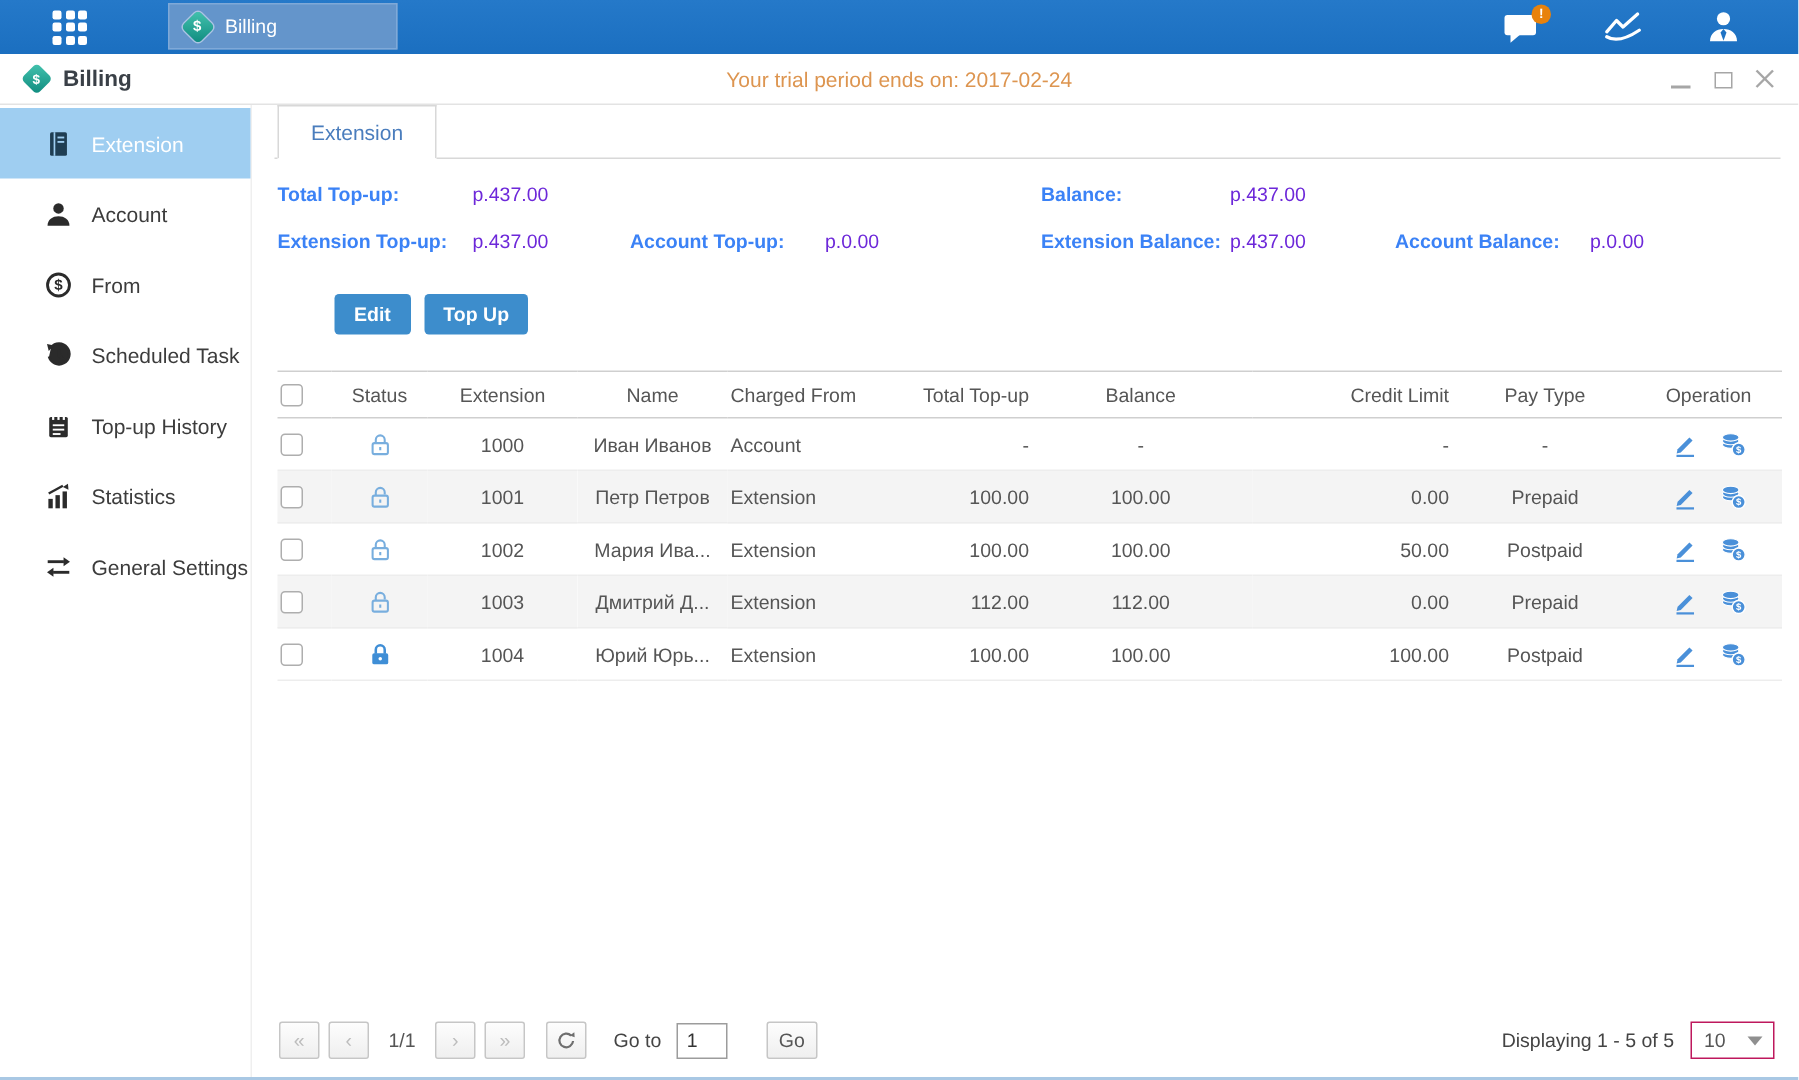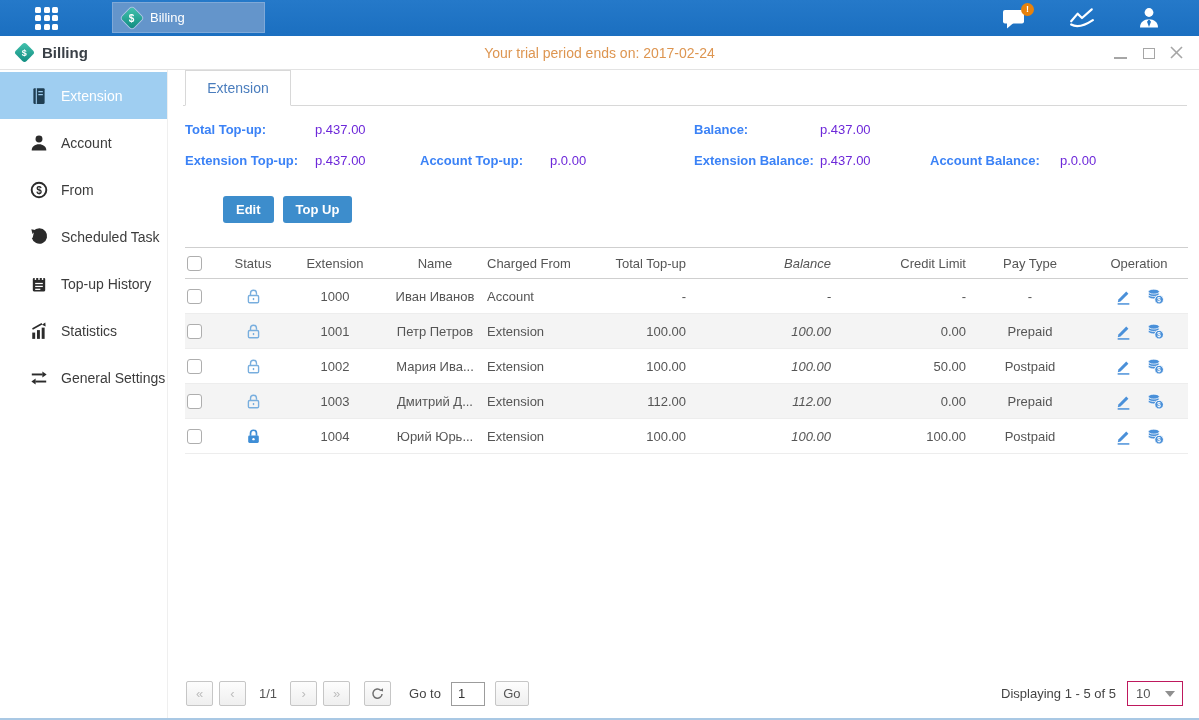--- a/index.html
+++ b/index.html
@@ -53,36 +53,36 @@
   table.ext-table { margin-top:24px; width:1003px; border-collapse:collapse; table-layout:fixed; font-size:13px; color:#555; }
   .ext-table thead th { height:31px; font-weight:normal; color:#555; border-top:1px solid #cfcfcf; border-bottom:1px solid #cfcfcf; }
   .ext-table tbody td { height:35px; border-bottom:1px solid #ededed; }
   .ext-table tbody tr:nth-child(even) { background:#f4f4f4; }
   .col-check { width:36px; text-align:left; padding-left:2px; }
   .col-status { width:64px; text-align:center; }
   .col-ext { width:100px; text-align:center; }
   .col-name { width:100px; text-align:center; white-space:nowrap; overflow:hidden; }
   .col-charged { width:115px; text-align:left; padding-left:2px; }
   .col-num1 { width:90px; text-align:right; padding-right:4px; }
-  .col-num2 { width:145px; text-align:right; padding-right:4px;font-style:italic; }
+  .col-num2 { width:145px; text-align:center; padding-right:4px; }
   .col-num3 { width:135px; text-align:right; padding-right:4px; }
   .col-pay { width:120px; text-align:center; }
   .col-op { width:98px; text-align:center; }
   .checkbox { display:inline-block; width:15px; height:15px; border:1px solid #aeaeae; border-radius:3px; background:#fff; vertical-align:middle; cursor:pointer; }
   .lock { width:17px; height:17px; vertical-align:middle; }
   .op-icons { display:flex; gap:15px; justify-content:center; align-items:center; }
   .op-icons svg { width:17px; height:17px; cursor:pointer; }
 
   
   .pager { margin-top:auto; display:flex; align-items:center; gap:6px; padding:0 0 12px 1px; flex:none; }
   .pgbtn { width:27px; height:25px; border:1px solid #c6c6c6; border-radius:2px; background:linear-gradient(#fdfdfd,#efefef); display:flex; align-items:center; justify-content:center; font-size:13px; color:#bdbdbd; cursor:pointer; }
   .page-ind { margin:0 7px; font-size:13px; color:#555; }
   .goto-label { margin-left:12px; margin-right:4px; font-size:13px; color:#444; }
   .goto-input { width:34px; height:24px; border:1px solid #9c9c9c; font-size:13px; padding-left:6px; color:#333; font-family:inherit; }
-  .go-btn { width:34px; height:25px; border:1px solid #c6c6c6; border-radius:2px; background:linear-gradient(#fdfdfd,#efefef); font-size:13px; color:#555; font-family:inherit; cursor:pointer; margin-left:4px;text-align:center; }
+  .go-btn { width:34px; height:25px; border:1px solid #c6c6c6; border-radius:2px; background:linear-gradient(#fdfdfd,#efefef); font-size:13px; color:#555; font-family:inherit; cursor:pointer; margin-left:20px;text-align:center; }
   .pager-right { margin-left:auto; display:flex; align-items:center; gap:11px; padding-right:2px; }
   .displaying { font-size:13px; color:#444; }
   .size-select { width:56px; height:25px; border:1px solid #be185d; background:#fff; display:flex; align-items:center; justify-content:space-between; padding:0 7px 0 8px; font-size:13px; color:#555; cursor:pointer; }
   .caret { width:0; height:0; border-left:5px solid transparent; border-right:5px solid transparent; border-top:6px solid #8f8f8f; }
 </style>
 </head>
 <body>
 
 <div class="window">
 

